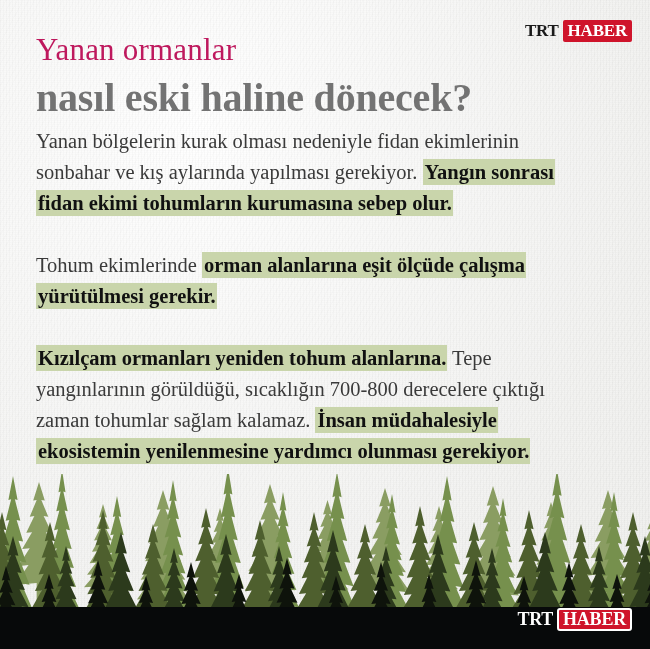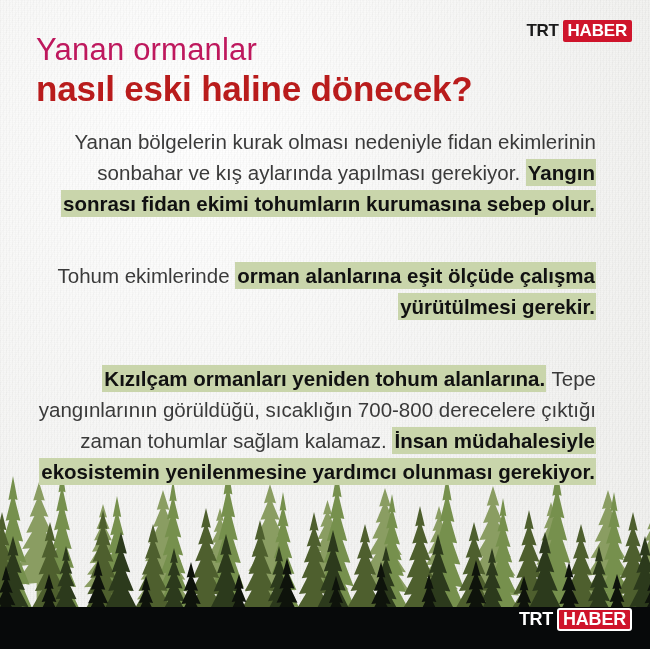--- a/index.html
+++ b/index.html
@@ -7,21 +7,21 @@
     margin: 0;
     padding: 0;
     background: #ffffff;
   }
   #poster {
     position: relative;
     width: 650px;
     height: 649px;
     overflow: hidden;
     background-color: #f3f3f1;
-    font-family: Liberation Sans, sans-serif;
+    font-family: Liberation Serif, serif;
     -webkit-font-smoothing: antialiased;
   }
 
   
   .paper-texture {
     position: absolute;
     inset: 0;
     pointer-events: none;
     background-color: #f3f3f1;
     background-image:
@@ -95,42 +95,42 @@
     line-height: 1.10;
   }
   .headline-line1 {
     font-size: 31px;
     font-weight: 300;
     color: #be185d;
     letter-spacing: 0.2px;
     white-space: nowrap;
   }
   .headline-line2 {
-    font-size: 35px;
+    font-size: 40px;
     font-weight: 700;
-    color: #b91c1c;
+    color: #737373;
     letter-spacing: -0.2px;
-    margin-top: 3px;
+    margin-top: 9px;
     white-space: nowrap;
   }
 
   
   .body-copy {
     position: absolute;
     left: 36px;
     top: 126px;
     width: 560px;
     z-index: 5;
     font-size: 20.5px;
     line-height: 31px;
     color: #3a3a3a;
     font-weight: 300;
   }
-  .para { margin: 0 0 0 0; text-align: right; }
-  .para + .para { margin-top: 41px; }
+  .para { margin: 0 0 0 0; }
+  .para + .para { margin-top: 31px; }
 
   .hl {
     background-color: #c9d5ab;
     color: #111111;
     font-weight: 700;
     box-decoration-break: clone;
     -webkit-box-decoration-break: clone;
     padding: 2px 1px 2px 2px;
     line-height: 27px;
   }

